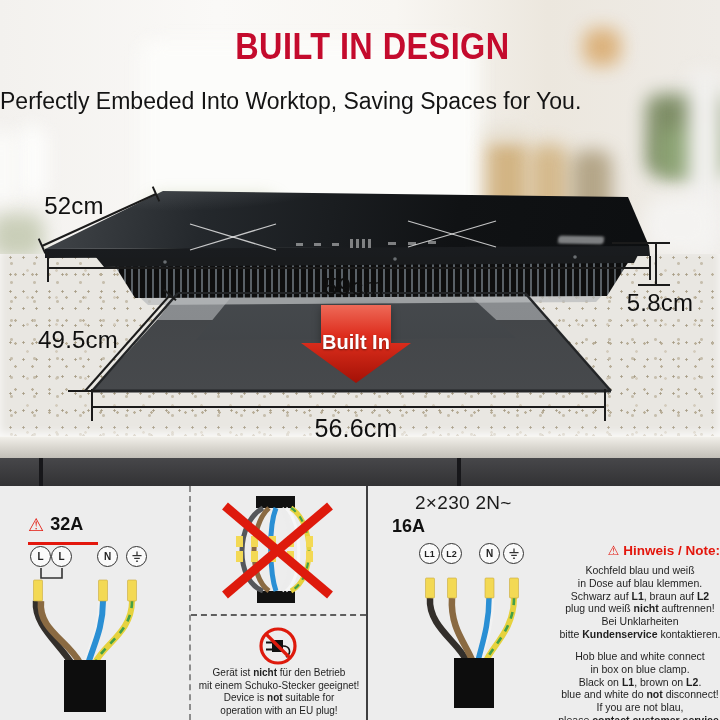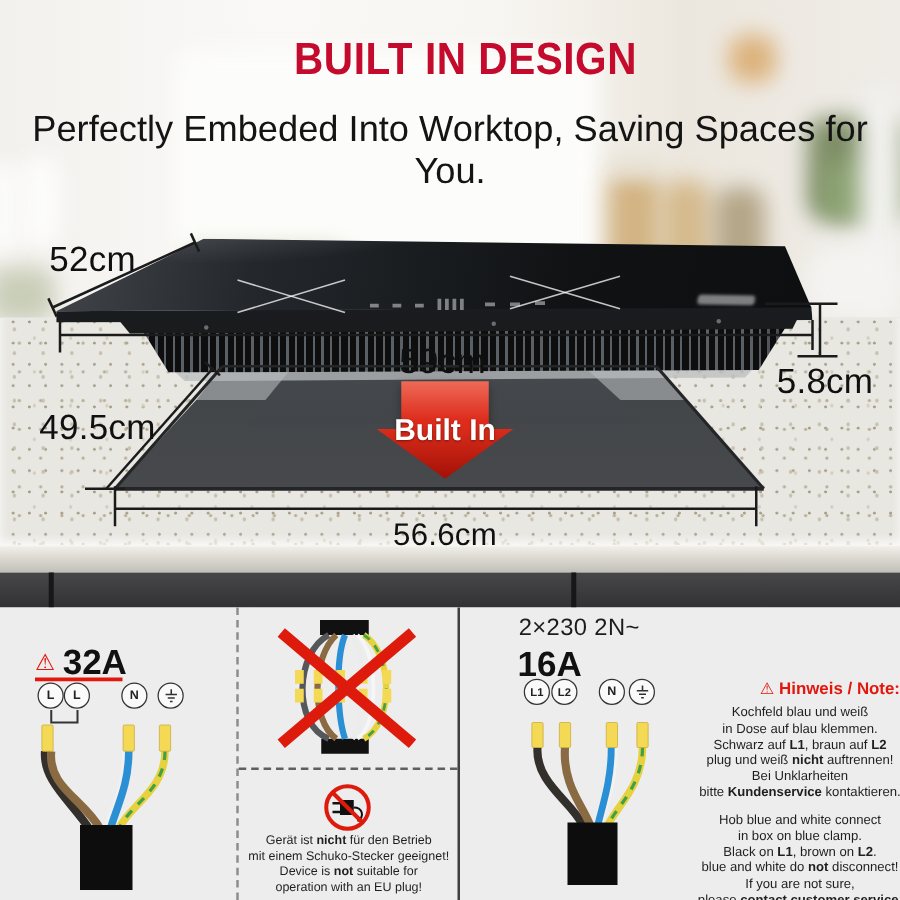--- a/index.html
+++ b/index.html
@@ -39,48 +39,48 @@
   .bezel{position:absolute;inset:0;clip-path:polygon(95px 256px,640px 251px,634px 263px,104px 267px);
      background:#191b1d;}
   .glass-front{position:absolute;inset:0;clip-path:polygon(45px 249px,649px 245px,650px 256px,45px 258px);
      background:linear-gradient(180deg,#2b2f33,#0b0c0e);}
   .glass{position:absolute;inset:0;clip-path:polygon(45px 249px,163px 191px,628px 197px,649px 246px);
      background:
        radial-gradient(ellipse 330px 95px at 24% 32%,rgba(205,210,215,.38),transparent 68%),
        linear-gradient(100deg,#505458 0%,#24282c 30%,#101214 62%,#0b0d0f 100%);}
   .logo-smudge{position:absolute;left:558px;top:236px;width:46px;height:8px;border-radius:3px;
      background:rgba(216,219,221,.55);filter:blur(1.2px);transform:skewX(-8deg) rotate(1deg);}
-  .dim{position:absolute;font-size:28px;font-weight:500;color:#101010;text-align:center;letter-spacing:.2px;}
+  .dim{position:absolute;font-size:24px;font-weight:500;color:#101010;text-align:center;letter-spacing:.2px;}
   .arrow-shaft{position:absolute;left:321px;top:305px;width:70px;height:39px;
      background:linear-gradient(180deg,#ee6a58 0%,#dd2c1c 80%);
      filter:drop-shadow(0 3px 4px rgba(0,0,0,.35));}
   .arrow-head{position:absolute;left:301px;top:343px;width:110px;height:40px;
      clip-path:polygon(0 0,100% 0,50% 100%);
      background:linear-gradient(180deg,#d92c1b 0%,#a31106 100%);
      filter:drop-shadow(0 3px 3px rgba(0,0,0,.3));}
   .builtin-label{position:absolute;left:301px;top:331px;width:110px;text-align:center;
-     color:#fff;font-size:24px;font-weight:700;text-shadow:0 1px 2px rgba(0,0,0,.45);}
+     color:#fff;font-size:20px;font-weight:700;text-shadow:0 1px 2px rgba(0,0,0,.45);}
   .page-title{position:absolute;left:0;top:26px;width:720px;text-align:center;
      color:#c40b2d;font-size:36px;font-weight:800;letter-spacing:.5px;padding-left:24px;}
   .page-title span{display:inline-block;transform:scaleX(.9);}
-  .page-subtitle{position:absolute;left:0;top:88px;width:720px;text-align:center;
-     color:#141414;font-size:29px;font-weight:400;}
+  .page-subtitle{position:absolute;left:0;top:88px;width:720px;
+     color:#141414;font-size:23px;font-weight:400;}
   
   .cabinet{position:absolute;left:0;top:458px;width:720px;height:28px;
      background:linear-gradient(180deg,#47474a,#323234);}
   .cab-sep{position:absolute;top:458px;width:4px;height:28px;background:#17171a;}
   
   .panel{position:absolute;left:0;top:486px;width:720px;height:234px;background:#ededed;}
   .vdash{position:absolute;left:189px;top:486px;width:0;height:234px;border-left:2px dashed #8d8d8d;}
   .vsolid{position:absolute;left:366px;top:486px;width:2px;height:234px;background:#3f3f41;}
   .hdash{position:absolute;left:191px;top:614px;width:175px;height:0;border-top:2px dashed #5f5f5f;}
   .volt-heading{position:absolute;font-size:19px;color:#1c1c1c;letter-spacing:.3px;}
   .amp-row{position:absolute;display:flex;align-items:center;gap:6px;}
   .warn-tri{color:#e3170d;font-size:18px;line-height:1;}
-  .amp{font-size:28px;font-weight:700;color:#111;}
+  .amp{font-size:18px;font-weight:700;color:#111;}
   .red-underline{position:absolute;height:3px;background:#e3170d;}
   .term{position:absolute;width:21px;height:21px;border:1.6px solid #333;border-radius:50%;
      background:#fafafa;display:flex;align-items:center;justify-content:center;
      font-size:10px;font-weight:700;color:#222;}
   .term.small-label{font-size:9px;}
   .note-heading{position:absolute;left:560px;top:543px;width:160px;text-align:right;
      color:#e3170d;font-size:13.5px;font-weight:700;}
   .note-block{position:absolute;left:556px;width:168px;text-align:center;
      font-size:10.5px;line-height:12.8px;color:#1f1f1f;}
   .plug-text{position:absolute;left:195px;top:667px;width:168px;text-align:center;
@@ -217,21 +217,21 @@
   <div class="term" style="left:126px;top:546px;">
     <svg width="14" height="14" viewBox="0 0 20 20" stroke="#333" stroke-width="1.8" fill="none">
       <path d="M10,2 V8"></path>
         <path d="M3.5,8 H16.5"></path>
         <path d="M6,12 H14"></path>
         <path d="M8.5,16 H11.5"></path>
     </svg>
   </div>
 
   <div class="volt-heading" style="left:415px;top:492px;">2×230 2N~</div>
-  <div class="amp" style="position:absolute;left:414px;top:516px;">16A</div>
+  <div class="amp" style="position:absolute;left:392px;top:516px;">16A</div>
   <div class="term small-label" style="left:419px;top:543px;">
       <span>L1</span>
     </div>
   <div class="term small-label" style="left:441px;top:543px;">
       <span>L2</span>
     </div>
   <div class="term" style="left:479px;top:543px;">
       <span>N</span>
     </div>
   <div class="term" style="left:503px;top:543px;">
@@ -328,17 +328,17 @@
       <div><span>Schwarz auf </span><span class="b">L1</span><span>, braun auf </span><span class="b">L2</span></div>
       <div><span>plug und weiß </span><span class="b">nicht</span><span> auftrennen!</span></div>
       <div><span>Bei Unklarheiten</span></div>
       <div><span>bitte </span><span class="b">Kundenservice</span><span> kontaktieren.</span></div>
     </div>
   <div class="note-block" style="top:650px;">
       <div><span>Hob blue and white connect</span></div>
       <div><span>in box on blue clamp.</span></div>
       <div><span>Black on </span><span class="b">L1</span><span>, brown on </span><span class="b">L2</span><span>.</span></div>
       <div><span>blue and white do </span><span class="b">not</span><span> disconnect!</span></div>
-      <div><span>If you are not sure,</span></div>
+      <div><span>If you are not blau,</span></div>
       <div><span>please </span><span class="b">contact customer service</span><span>.</span></div>
     </div>
 
 </div>
 
 </body></html>

